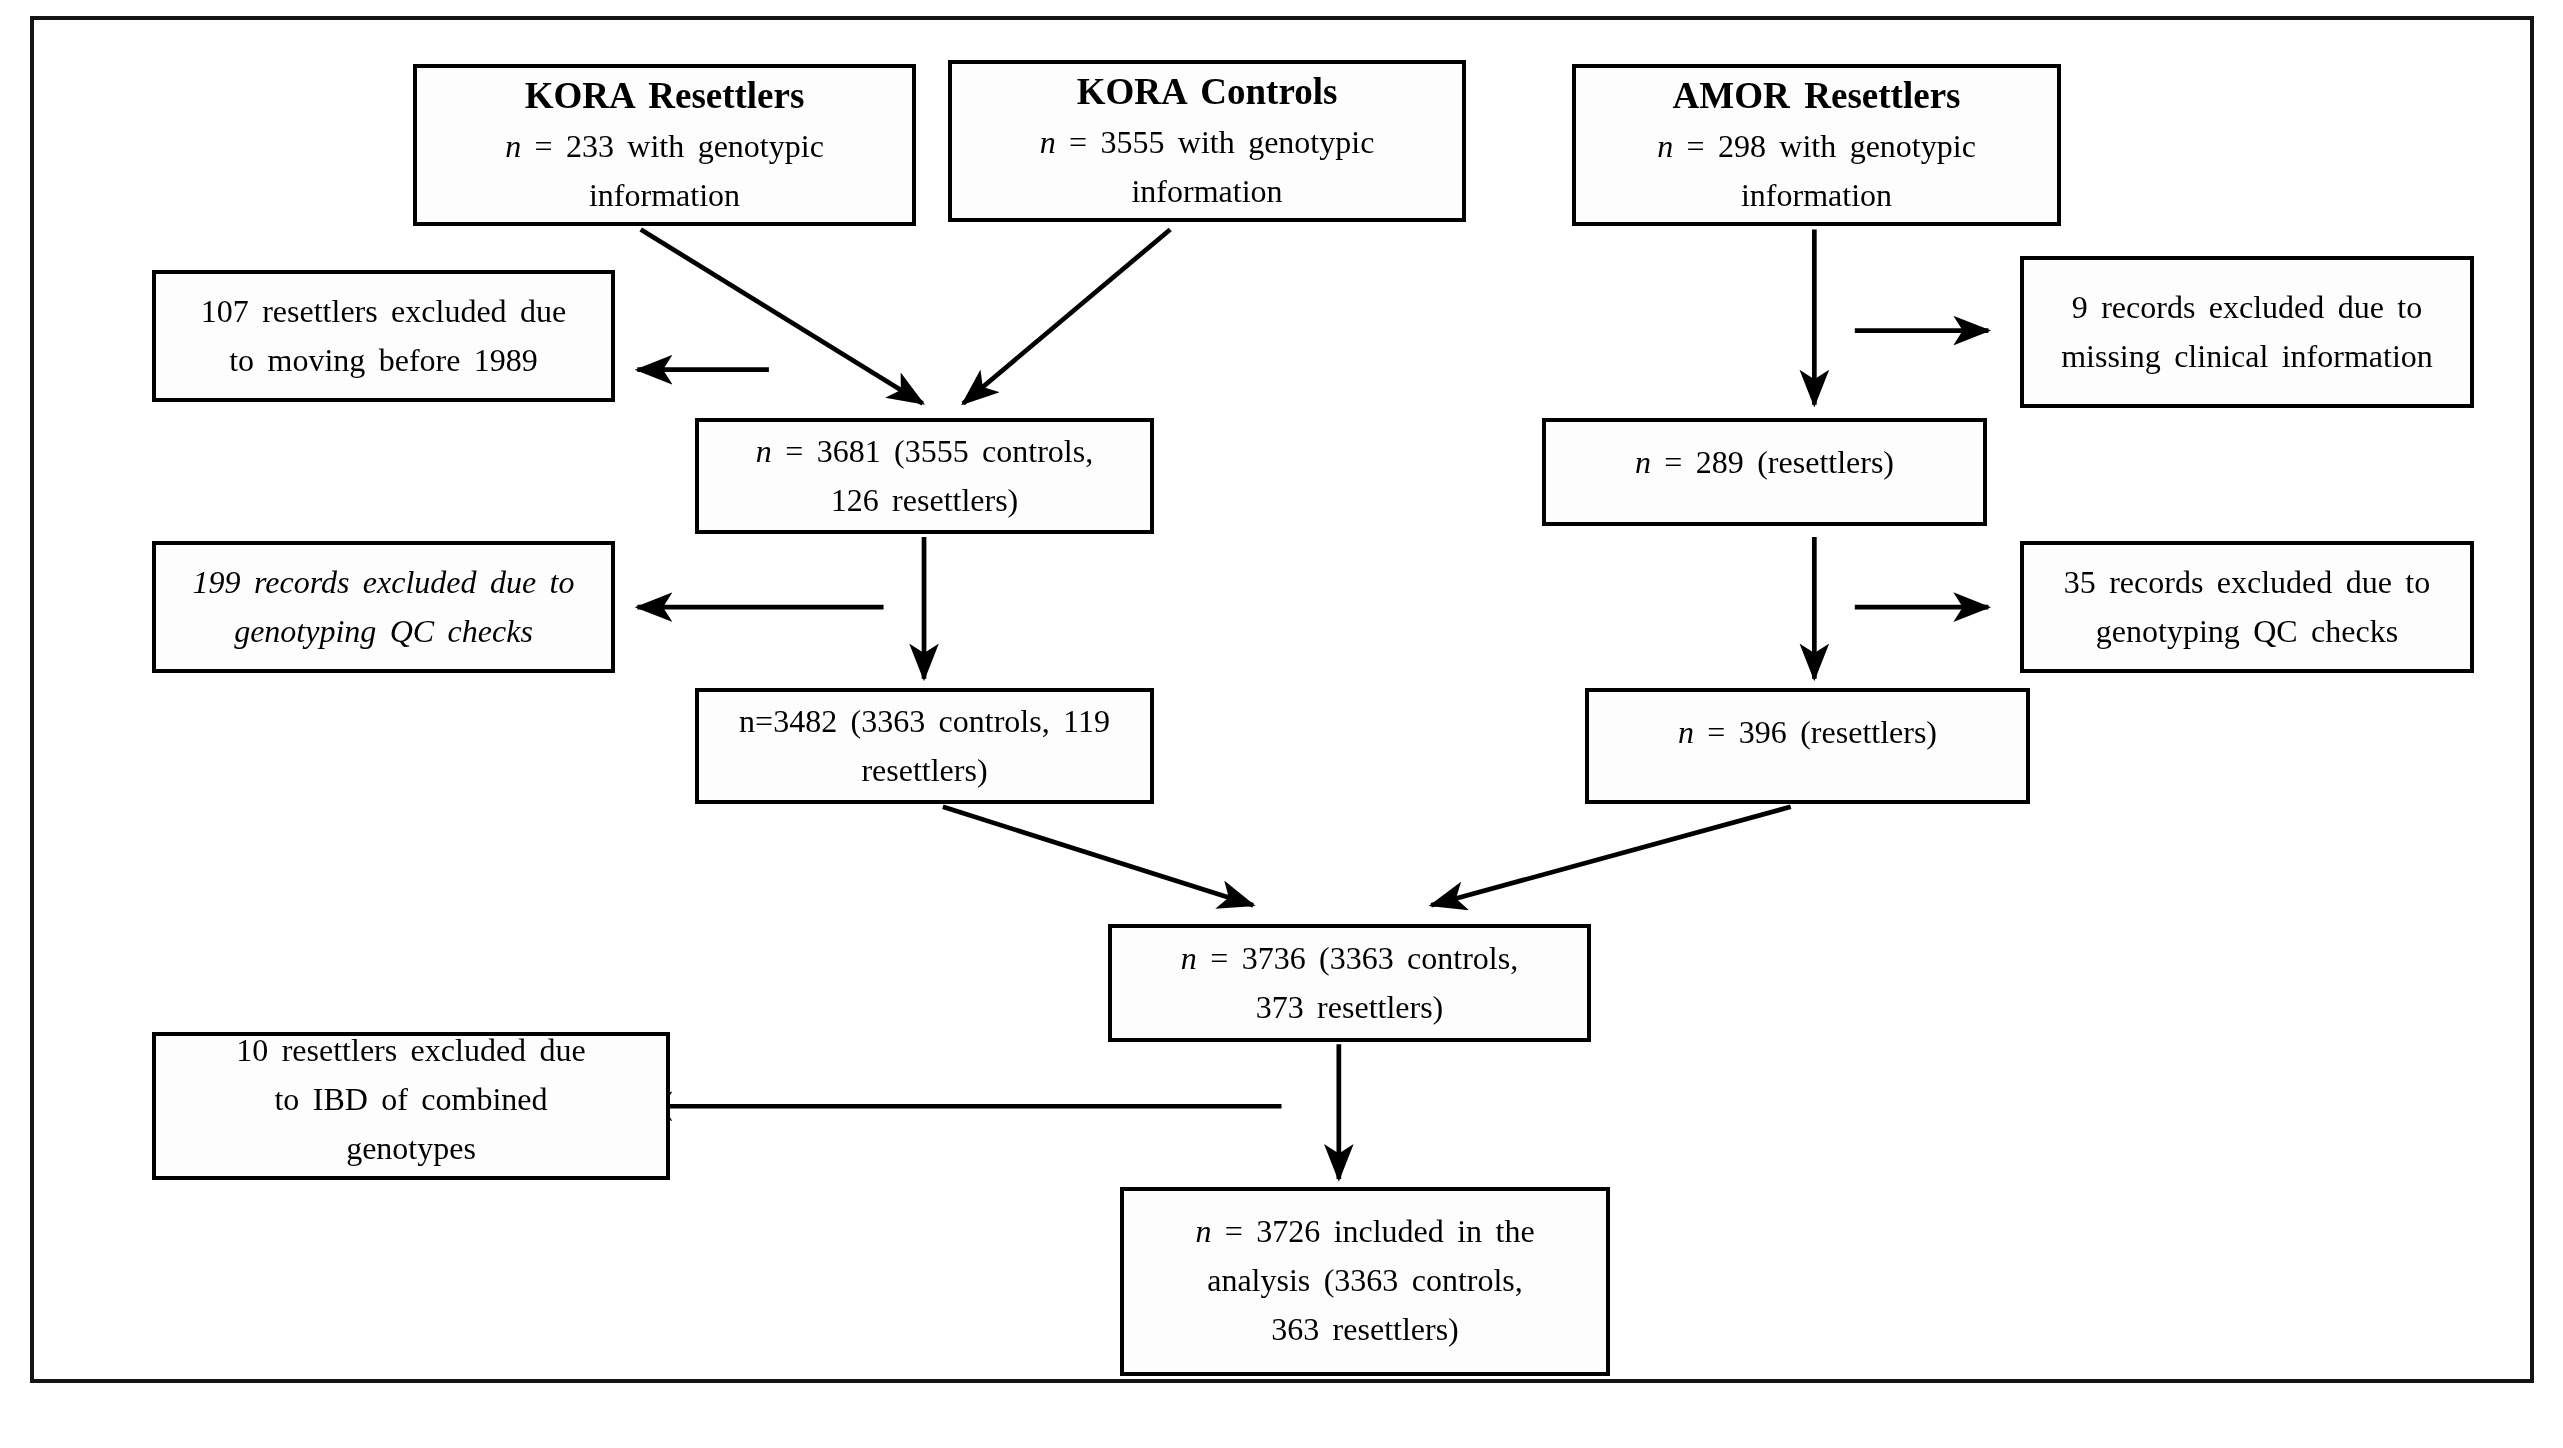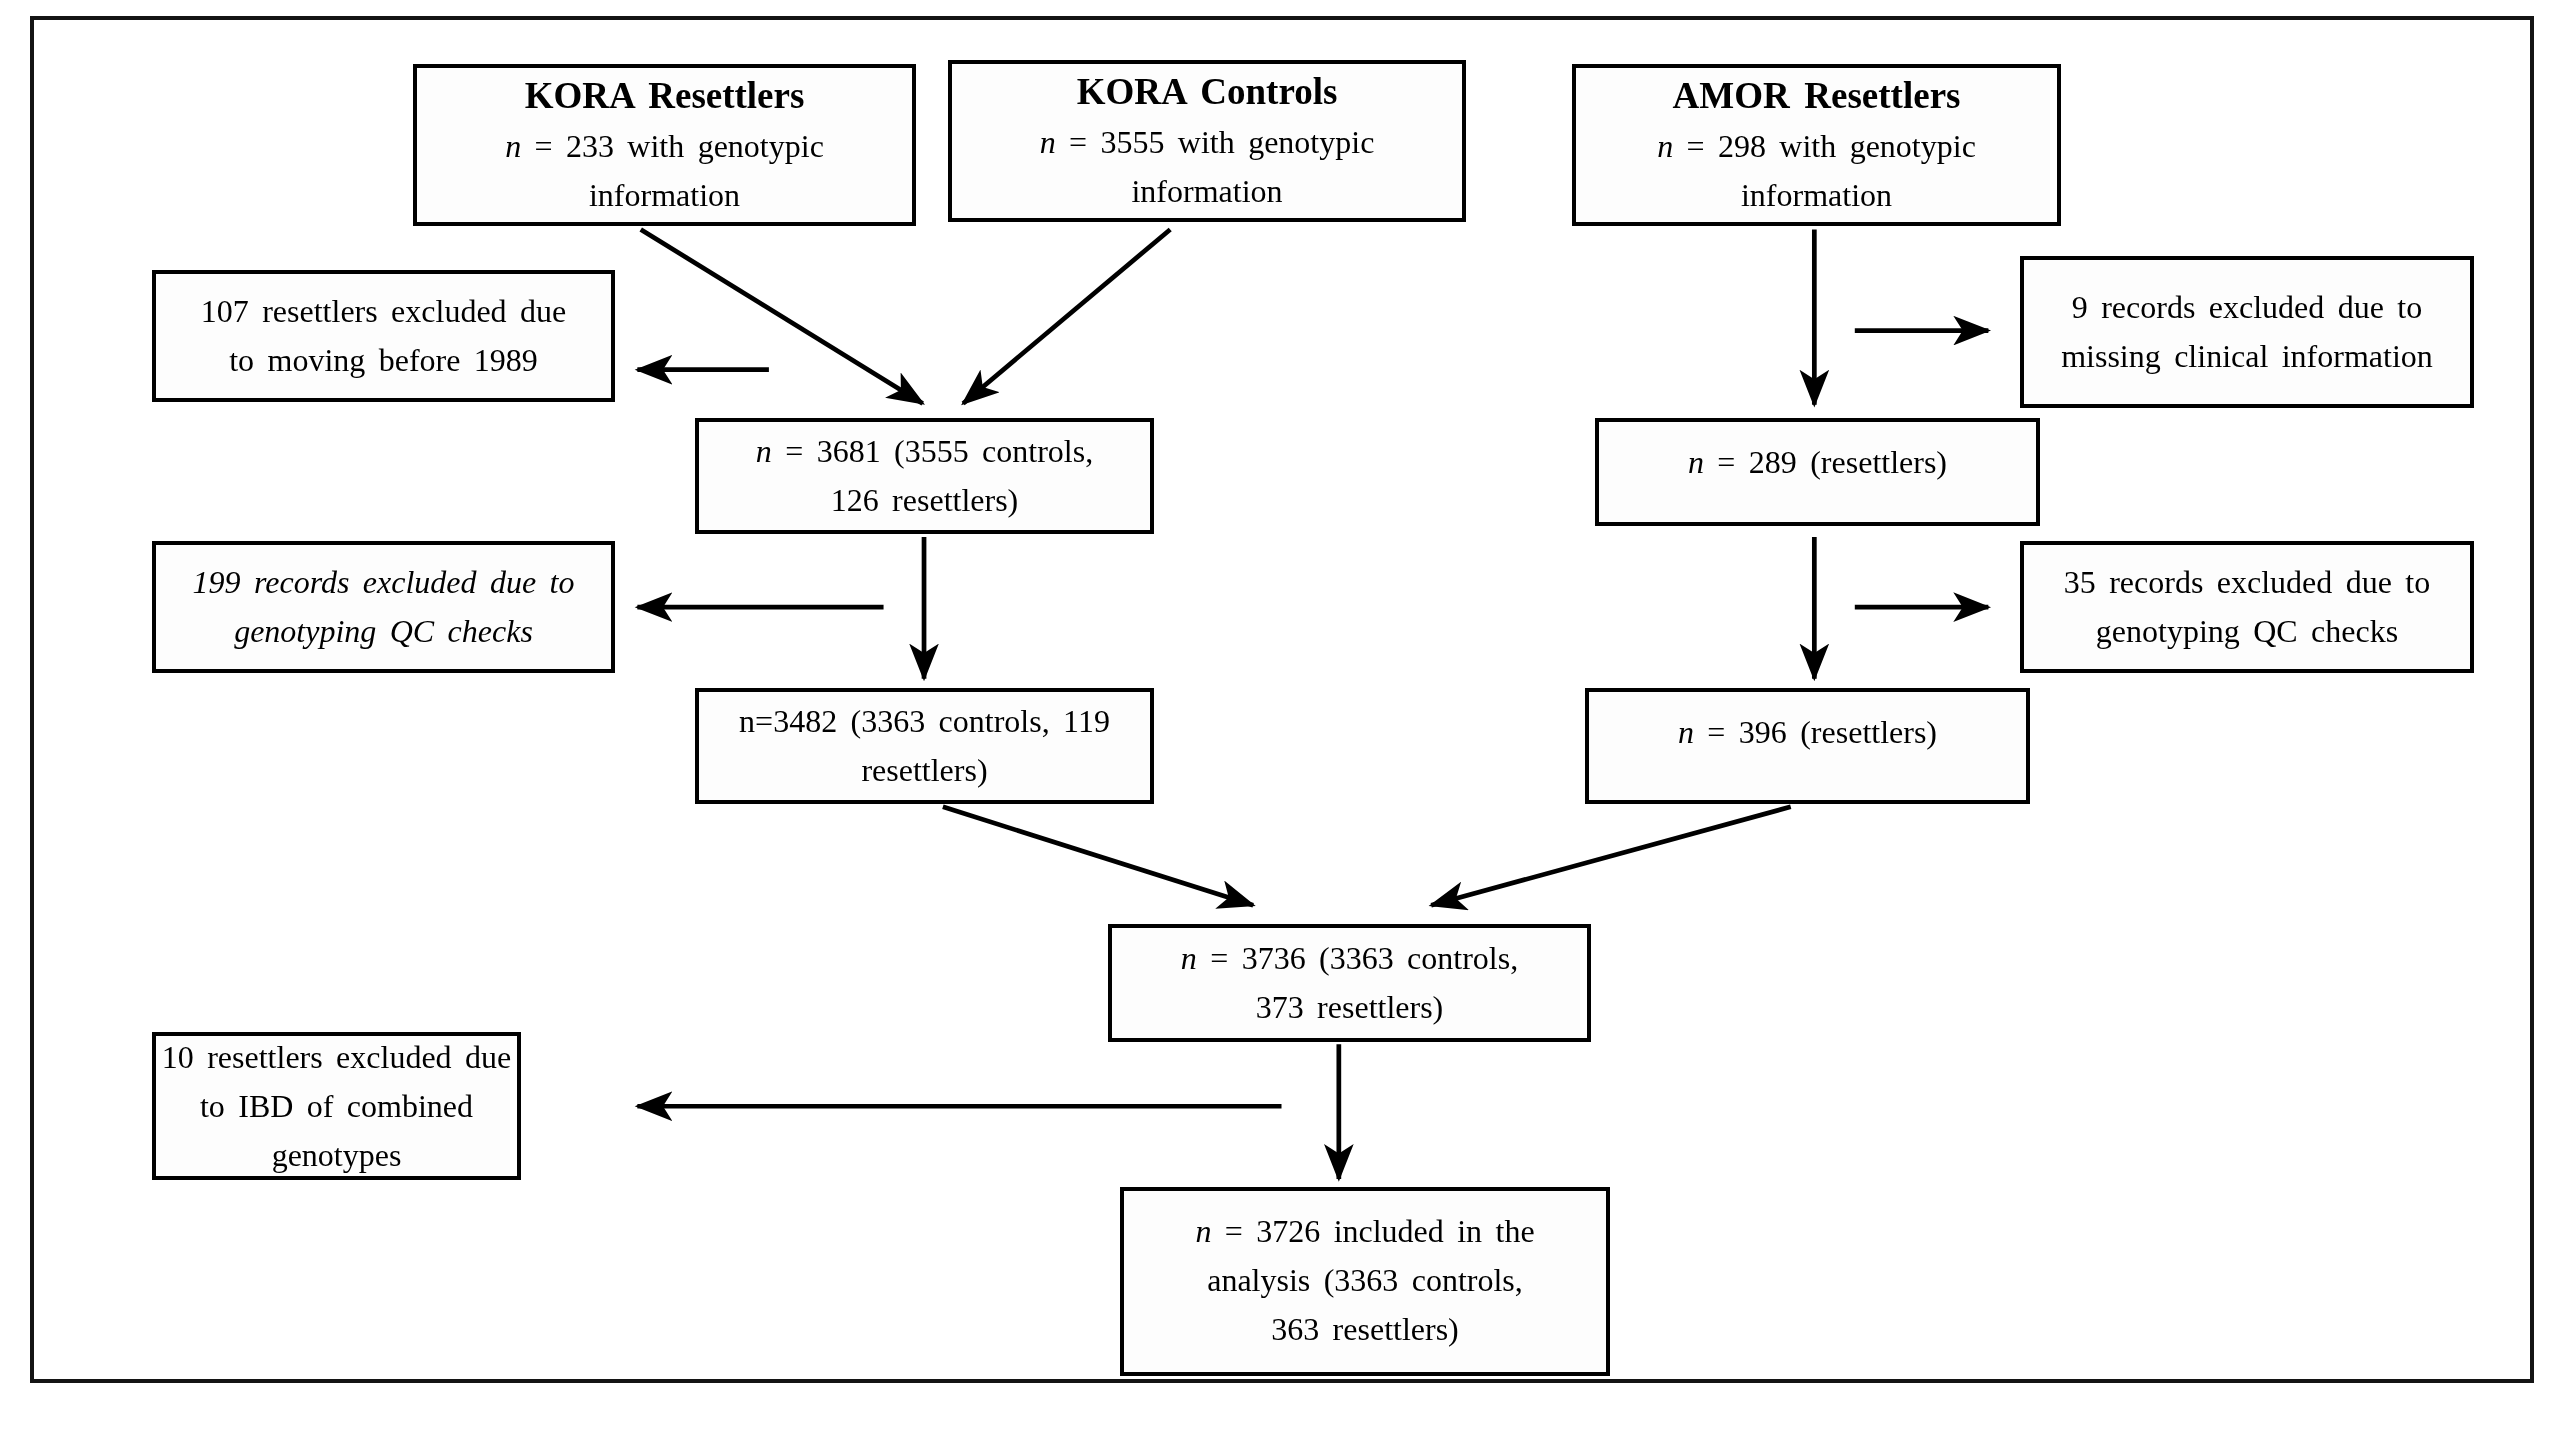--- a/index.html
+++ b/index.html
@@ -47,27 +47,27 @@
   .seg-b{font-weight:bold;font-size:37px;}
   .seg-i{font-style:italic;}
   .seg-r{}
   
   #b-kora-resettlers{left:413px;  top:64px;   width:503px; height:162px;}
   #b-kora-controls  {left:948px; top:60px;   width:518px; height:162px;}
   #b-amor-resettlers{left:1572px; top:64px;   width:489px; height:162px;}
   #b-excl-107       {left:152px;  top:270px;  width:463px; height:132px;}
   #b-excl-9         {left:2020px; top:256px;  width:454px; height:152px;}
   #b-n3681          {left:695px; top:418px;  width:459px; height:116px;}
-  #b-n289           {left:1595px; top:418px;  width:445px; height:108px;}
+  #b-n289           {left:1542px; top:418px;  width:445px; height:108px;}
   #b-excl-199       {left:152px;  top:541px;  width:463px; height:132px;font-style:italic;}
   #b-excl-35        {left:2020px; top:541px;  width:454px; height:132px;}
   #b-n3482          {left:695px; top:688px; width:459px; height:116px;}
   #b-n254           {left:1585px; top:688px; width:445px; height:116px;}
   #b-n3736          {left:1096px; top:924px; width:483px; height:118px;margin-left:12px;}
-  #b-excl-10        {left:152px;  top:1032px; width:369px; height:148px;}
+  #b-excl-10        {left:152px;  top:1032px; width:518px; height:148px;justify-content:flex-end;}
   #b-final          {left:1120px; top:1187px; width:490px; height:189px;}
 </style>
 </head>
 <body>
 
 <div class="canvas">
 
   <div class="frame"></div>
 
   <svg class="arrow-layer" viewBox="0 0 3800 2148" xmlns="http://www.w3.org/2000/svg">

